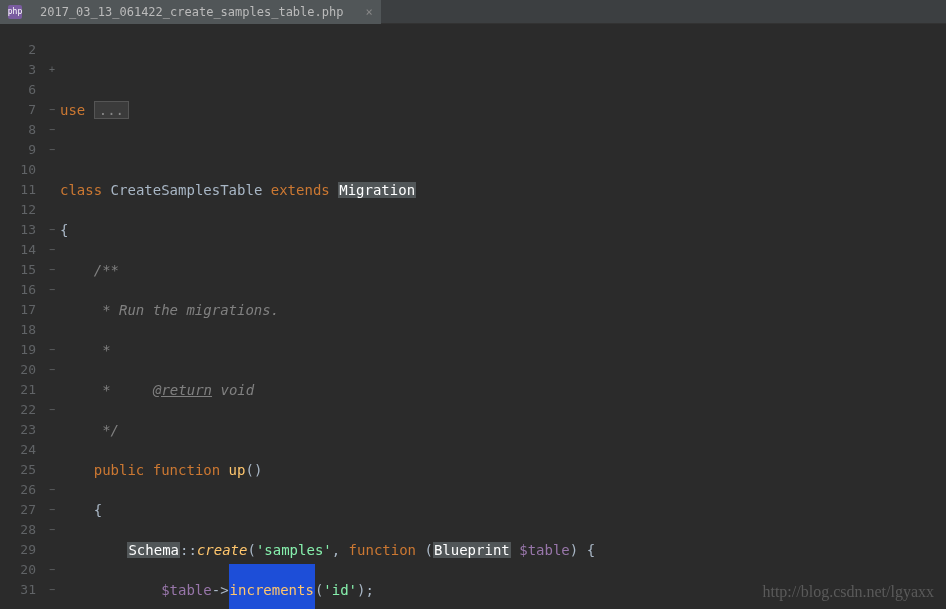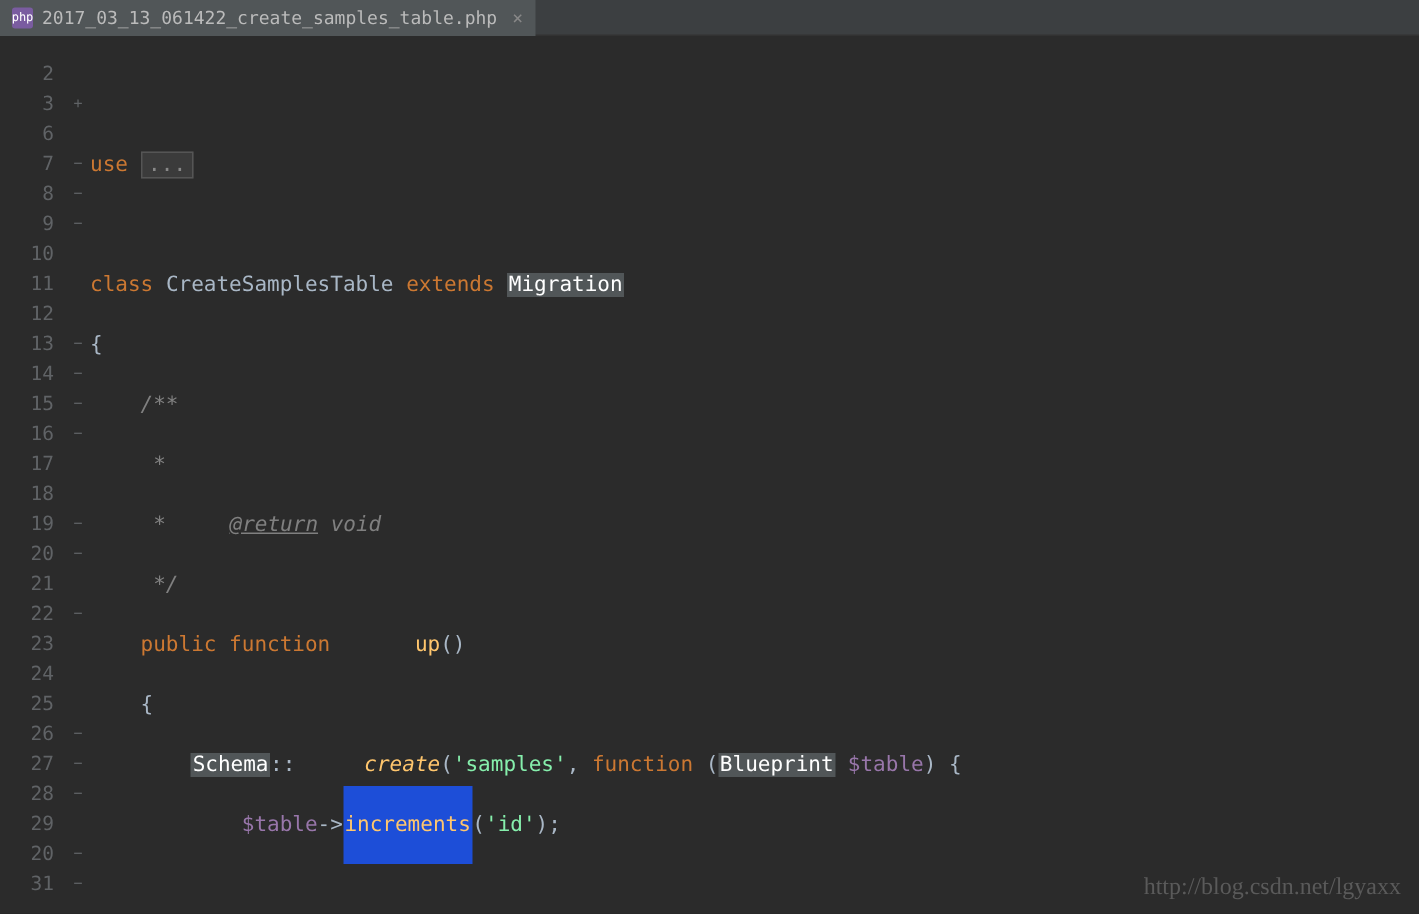--- a/index.html
+++ b/index.html
@@ -19,21 +19,21 @@
       display: flex;
       align-items: center;
       border-bottom: 1px solid #323232;
     }
     .tab {
       background: #515658;
       height: 24px;
       display: flex;
       align-items: center;
       padding: 0 8px;
-      gap: 6px;
+      gap: 18px;
       font-size: 12px;
       color: #bbbbbb;
     }
     .tab-icon {
       width: 14px;
       height: 14px;
       background: #7a5ca0;
       border-radius: 2px;
       display: flex;
       align-items: center;
@@ -80,22 +80,22 @@
     .line { height: 20px; }
     .gutter .line { height: 20px; }
     .fold-gutter .line { height: 20px; }
     .kw { color: #cc7832; }
     .cls { color: #a9b7c6; }
     .hlcls { background: #515658; color: #ffffff; padding: 0 1px; }
     .comment { color: #808080; font-style: italic; }
     .doctag { color: #808080; font-style: italic; text-decoration: underline; margin-left: 34px; }
     .str { color: #86efac; }
     .var { color: #9876aa; }
-    .method { color: #ffc66d; margin-left: 48px; }
-    .staticm { color: #ffc66d; font-style: italic; margin-left: 46px; }
+    .method { color: #ffc66d; }
+    .staticm { color: #ffc66d; font-style: italic; }
     .hlmethod { background: #1d4ed8; color: #ffc66d; padding: 18px 1px; }
     .punc { color: #a9b7c6; }
     .fold-box { background: #3b3b3b; border: 1px solid #555; padding: 0 4px; color: #888; }
     .watermark {
       position: absolute;
       bottom: 8px;
       right: 12px;
       color: #5a5a5a;
       font-family: serif;
       font-size: 16px;
@@ -174,20 +174,21 @@
       <div class="line">−</div>
       <div class="line">−</div>
     </div>
   <div class="code">
 <div class="line"></div>
 <div class="line"><span class="kw">use</span> <span class="fold-box">...</span></div>
 <div class="line"></div>
 <div class="line"><span class="kw">class</span> <span class="cls">CreateSamplesTable</span> <span class="kw">extends</span> <span class="hlcls">Migration</span></div>
 <div class="line"><span class="punc">{</span></div>
 <div class="line">    <span class="comment">/**</span></div>
+<div class="line">    <span class="comment"> * Run the migrations.</span></div>
 <div class="line">    <span class="comment"> *</span></div>
 <div class="line">    <span class="comment"> * </span><span class="doctag">@return</span><span class="comment"> void</span></div>
 <div class="line">    <span class="comment"> */</span></div>
 <div class="line">    <span class="kw">public</span> <span class="kw">function</span> <span class="method">up</span><span class="punc">()</span></div>
 <div class="line">    <span class="punc">{</span></div>
 <div class="line">        <span class="hlcls">Schema</span><span class="punc">::</span><span class="staticm">create</span><span class="punc">(</span><span class="str">'samples'</span><span class="punc">, </span><span class="kw">function</span><span class="punc"> (</span><span class="hlcls">Blueprint</span><span> </span><span class="var">$table</span><span class="punc">) {</span></div>
 <div class="line">            <span class="var">$table</span><span class="punc">-&gt;</span><span class="hlmethod">increments</span><span class="punc">(</span><span class="str">'id'</span><span class="punc">);</span></div>
 
 
 

